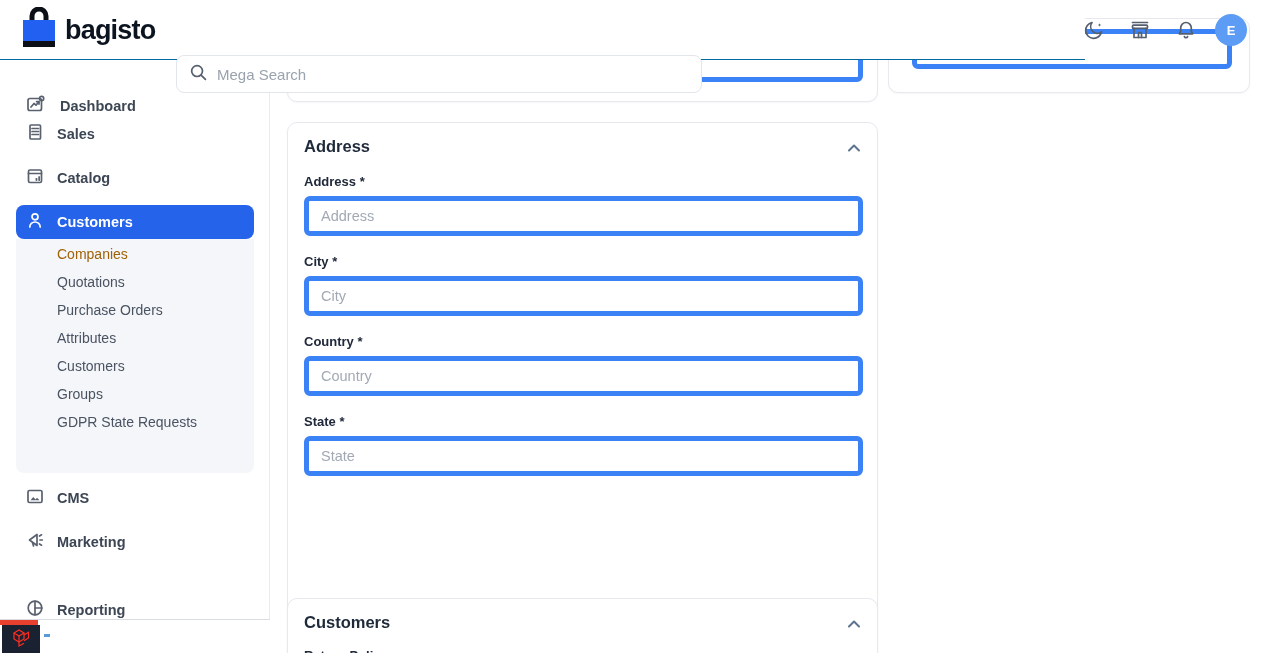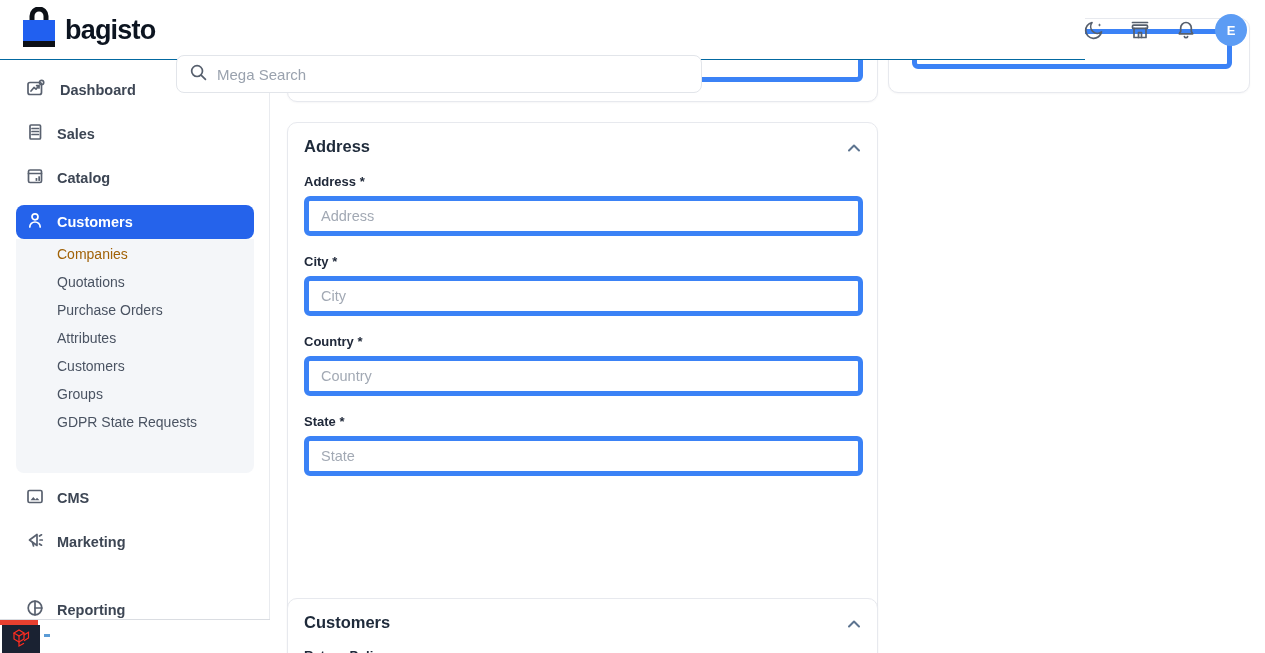--- a/index.html
+++ b/index.html
@@ -32,21 +32,21 @@
              border-right:1px solid #e9ebef; z-index:30; }
   .nav-item { position:absolute; left:0; width:270px; height:44px; display:flex; align-items:center;
               padding-left:25px; gap:12px; cursor:pointer; }
   .nav-item svg { width:20px; height:20px; flex:0 0 20px; stroke:#59616f; fill:none;
                   stroke-width:1.7; stroke-linecap:round; stroke-linejoin:round; }
   .nav-item svg .solid { fill:#59616f; stroke:none; }
   .nav-item .nl { font-size:14.5px; font-weight:600; color:#3d4654; }
   .nav-item.active { left:16px; width:238px; height:34px; border-radius:8px; background:#2563eb; padding-left:9px; }
   .nav-item.active .nl { color:#fff; }
   .nav-item.active svg { stroke:#fff; }
-  #nav-0 { top:8px;gap:15px; } #nav-1 { top:52px; } #nav-2 { top:96px; } #nav-3 { top:145px; }
+  #nav-0 { top:24px;gap:15px; } #nav-1 { top:52px; } #nav-2 { top:96px; } #nav-3 { top:145px; }
   #nav-4 { top:416px; } #nav-5 { top:460px; } #nav-6 { top:528px; }
   .submenu { position:absolute; left:16px; top:179px; width:238px; height:234px; background:#f4f6f9;
              border-radius:0 0 8px 8px; padding-top:1px; }
   .submenu a { display:block; height:28px; line-height:28px; padding-left:41px; font-size:14px;
                color:#4a5362; text-decoration:none; cursor:pointer; white-space:nowrap; }
   .submenu a.active { color:#a16207; }
 
   
   .debug-strip { position:absolute; left:0; top:619px; width:270px; height:34px; background:#fff;
                  border-top:1px solid #dadde2; z-index:35; }

